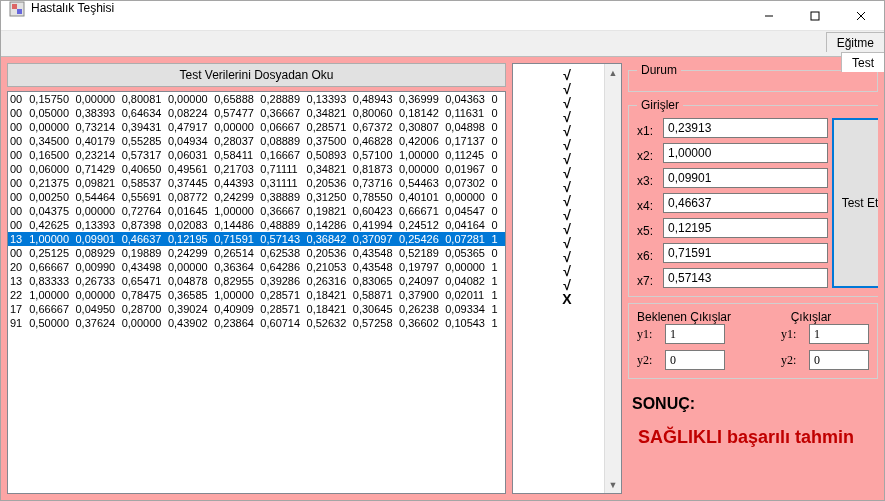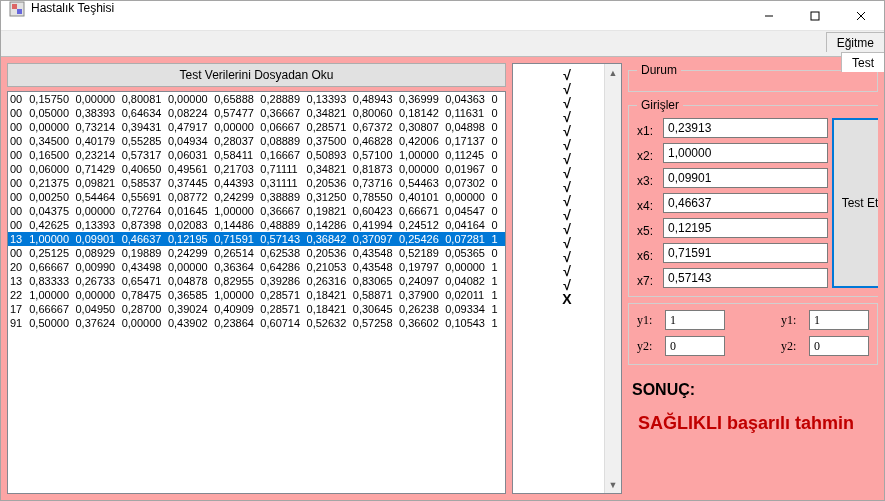--- a/index.html
+++ b/index.html
@@ -399,20 +399,24 @@
               <label>x7:</label>
               <input value="0,57143" style="">
             </div>
         </div>
         <div class="testet">Test Et</div>
 
       </div>
     </fieldset>
 
     <fieldset class="outputs-fs">
+      <div class="subhdr">
+        <div class="sh">Beklenen Çıkışlar</div>
+        <div class="sh right">Çıkışlar</div>
+      </div>
       <div class="output-rows">
         <div class="out-row">
           <label>y1:</label>
           <input value="1" style="">
           <span class="gap"></span>
           <label>y1:</label>
           <input value="1" style="">
         </div>
         <div class="out-row">
           <label>y2:</label>

